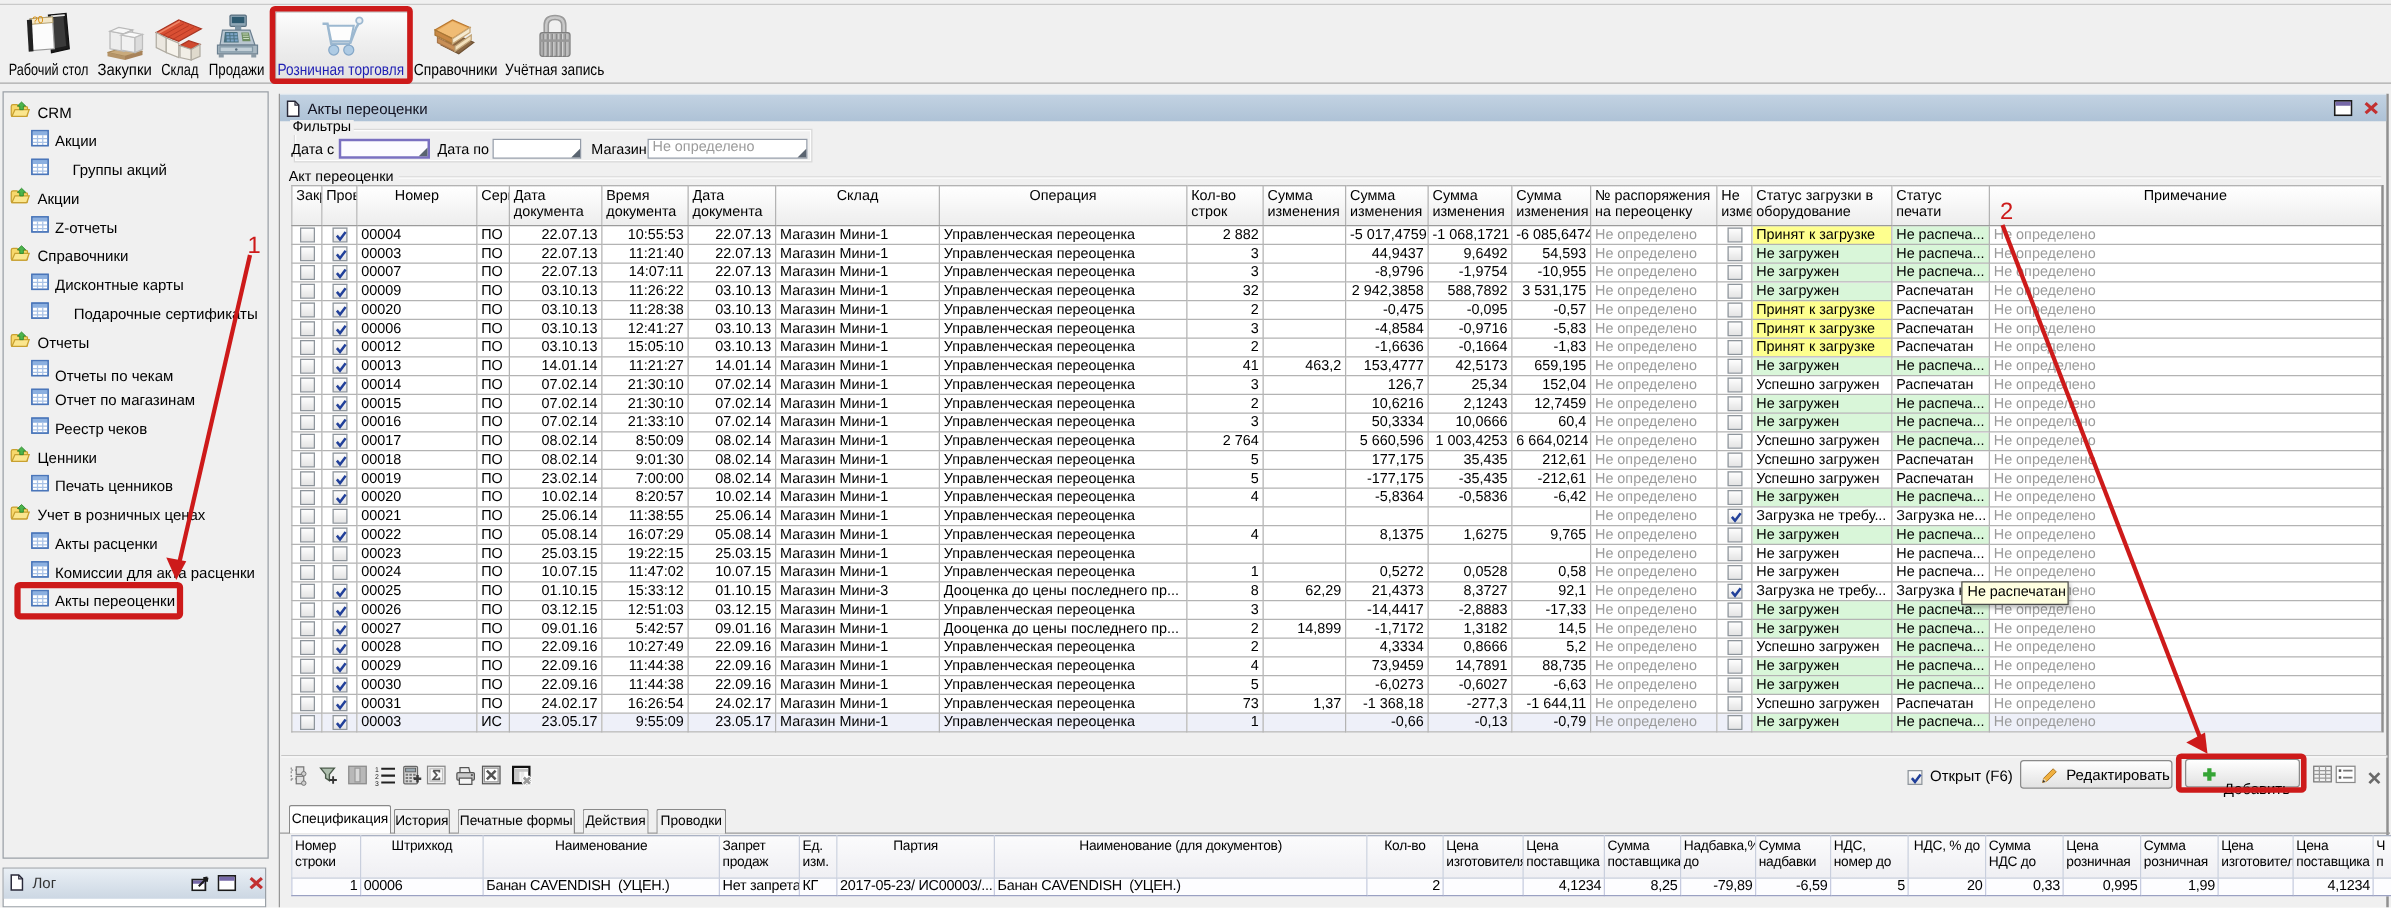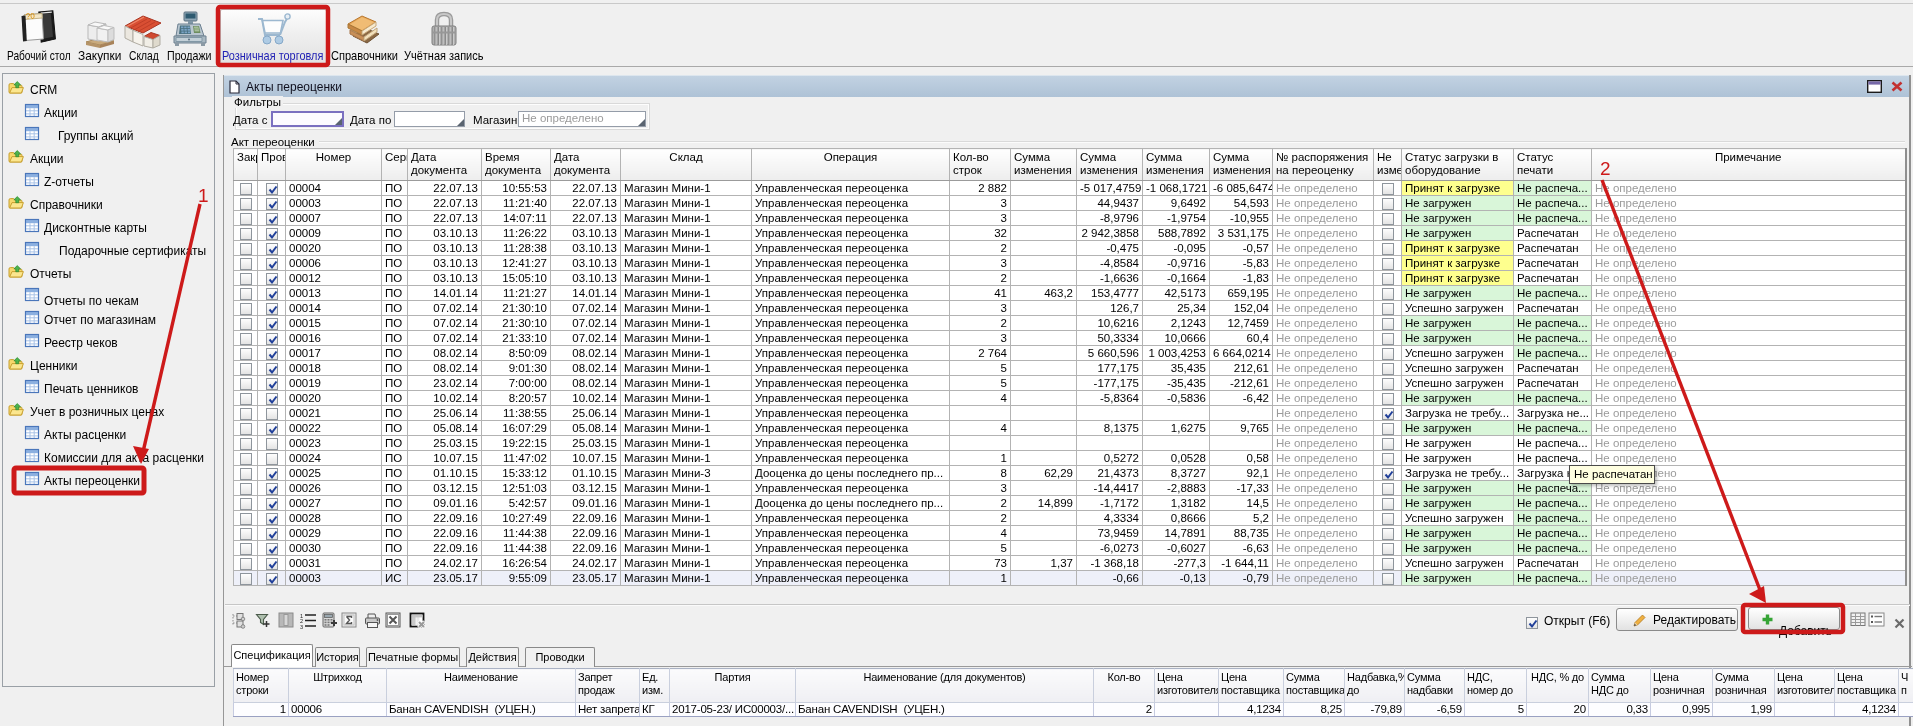--- a/index.html
+++ b/index.html
@@ -348,20 +348,41 @@
 <g stroke="#a8c2e6" stroke-width="1">
               <line x1="2" y1="7.8" x2="14" y2="7.8"></line>
               <line x1="2" y1="10.9" x2="14" y2="10.9"></line>
 <line x1="6" y1="5.2" x2="6" y2="13.5"></line>
               <line x1="10.2" y1="5.2" x2="10.2" y2="13.5"></line>
             </g>
 <rect x="1.5" y="1.5" width="13" height="12" fill="none" stroke="#4a76ba" stroke-width="1.1"></rect>
 </svg></span></div>
       <div class="ti" style="left:41px;top:400px">Акты переоценки</div>
     </div>
+<div id="logpanel">
+      <div id="logtitle">
+        <span style="position:absolute;left:5px;top:4px"><svg width="11" height="14" viewBox="0 0 11 14" style="">
+            <path d="M1 1 L7 1 L10 4 L10 13 L1 13 Z" fill="#fff" stroke="#2a2a3a" stroke-width="1.2"></path>
+            <path d="M7 1 L7 4 L10 4" fill="none" stroke="#2a2a3a" stroke-width="1"></path>
+          </svg></span>
+        <span style="position:absolute;left:23px;top:4px;color:#333">Лог</span>
+        <span style="position:absolute;left:150px;top:5px"><svg width="15" height="13" viewBox="0 0 15 13" style="">
+            <rect x="0.7" y="3.7" width="10.6" height="8.6" fill="#fff" stroke="#1a1a1a" stroke-width="1.4"></rect>
+<rect x="1.4" y="4.4" width="9.2" height="2.6" fill="#7668a8"></rect>
+<path d="M6 9 L13 2 M13 2 L9.6 2.6 M13 2 L12.4 5.4" stroke="#1a1a1a" stroke-width="1.6" fill="none"></path>
+          </svg></span>
+        <span style="position:absolute;left:171px;top:5px"><svg width="15" height="13" viewBox="0 0 15 13" style="">
+            <rect x="0.7" y="0.7" width="13.6" height="11.6" fill="#fff" stroke="#1a1a1a" stroke-width="1.4"></rect>
+            <rect x="1.4" y="1.4" width="12.2" height="3.2" fill="#7668a8"></rect>
+          </svg></span>
+        <span style="position:absolute;left:196px;top:6px"><svg width="12" height="11" viewBox="0 0 12 11" style="">
+            <path d="M1.5 1.5 L10.5 9.5 M10.5 1.5 L1.5 9.5" stroke="#c23030" stroke-width="2.6"></path>
+          </svg></span>
+      </div>
+    </div>
 <div id="main">
       <div id="mtitle">
         <span style="position:absolute;left:5px;top:4px"><svg width="11" height="14" viewBox="0 0 11 14" style="">
             <path d="M1 1 L7 1 L10 4 L10 13 L1 13 Z" fill="#fff" stroke="#2a2a3a" stroke-width="1.2"></path>
             <path d="M7 1 L7 4 L10 4" fill="none" stroke="#2a2a3a" stroke-width="1"></path>
           </svg></span>
         <span style="position:absolute;left:22px;top:4px">Акты переоценки</span>
         <span style="position:absolute;left:1643px;top:4px"><svg width="15" height="13" viewBox="0 0 15 13" style="">
             <rect x="0.7" y="0.7" width="13.6" height="11.6" fill="#fff" stroke="#1a1a1a" stroke-width="1.4"></rect>
             <rect x="1.4" y="1.4" width="12.2" height="3.2" fill="#7668a8"></rect>
@@ -1153,21 +1174,21 @@
           </g>
         </svg></div>
       <div style="position:absolute;left:1670px;top:540px"><svg width="11" height="11" viewBox="0 0 11 11" style="">
           <path d="M1.5 1.5 L9.5 9.5 M9.5 1.5 L1.5 9.5" stroke="#6a6a6a" stroke-width="2.2"></path>
         </svg></div>
       <div id="tabline"></div>
       <div class="tab on" style="left:7px;top:569px;width:82px;height:23px;line-height:21px">Спецификация</div>
       <div class="tab" style="left:91px;top:572px;width:45px;height:20px;line-height:18px">История</div>
       <div class="tab" style="left:142px;top:572px;width:94px;height:20px;line-height:18px">Печатные формы</div>
       <div class="tab" style="left:242px;top:572px;width:53px;height:20px;line-height:18px">Действия</div>
-      <div class="tab" style="left:301px;top:572px;width:70px;height:20px;line-height:18px">Проводки</div>
+      <div class="tab" style="left:301px;top:572px;width:56px;height:20px;line-height:18px">Проводки</div>
       <table id="stable">
         <colgroup>
           <col style="width:55px">
           <col style="width:98px">
           <col style="width:189px">
           <col style="width:64px">
           <col style="width:30px">
           <col style="width:126px">
           <col style="width:298px">
           <col style="width:61px">

